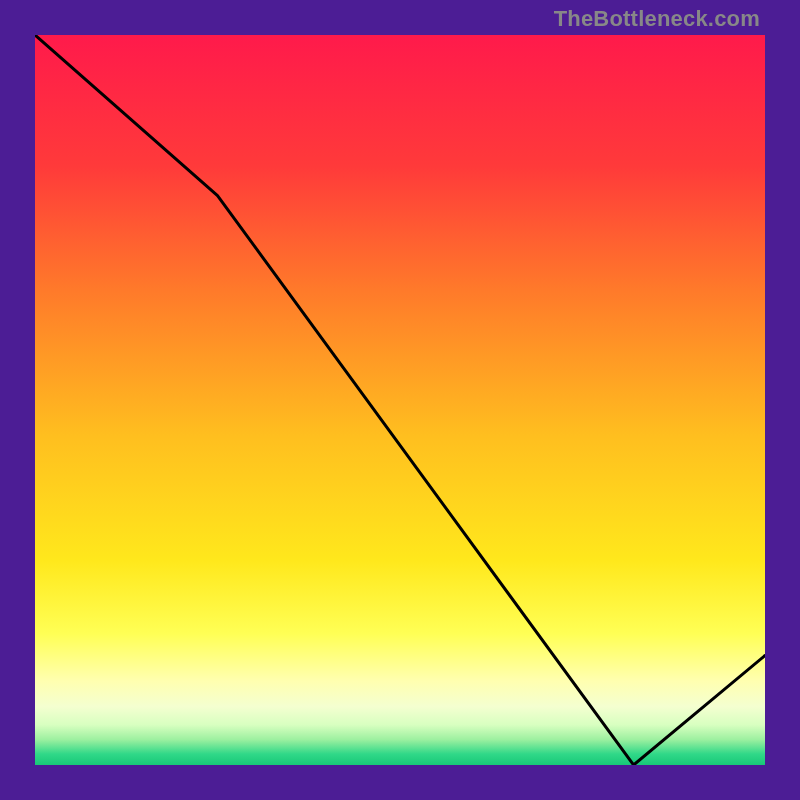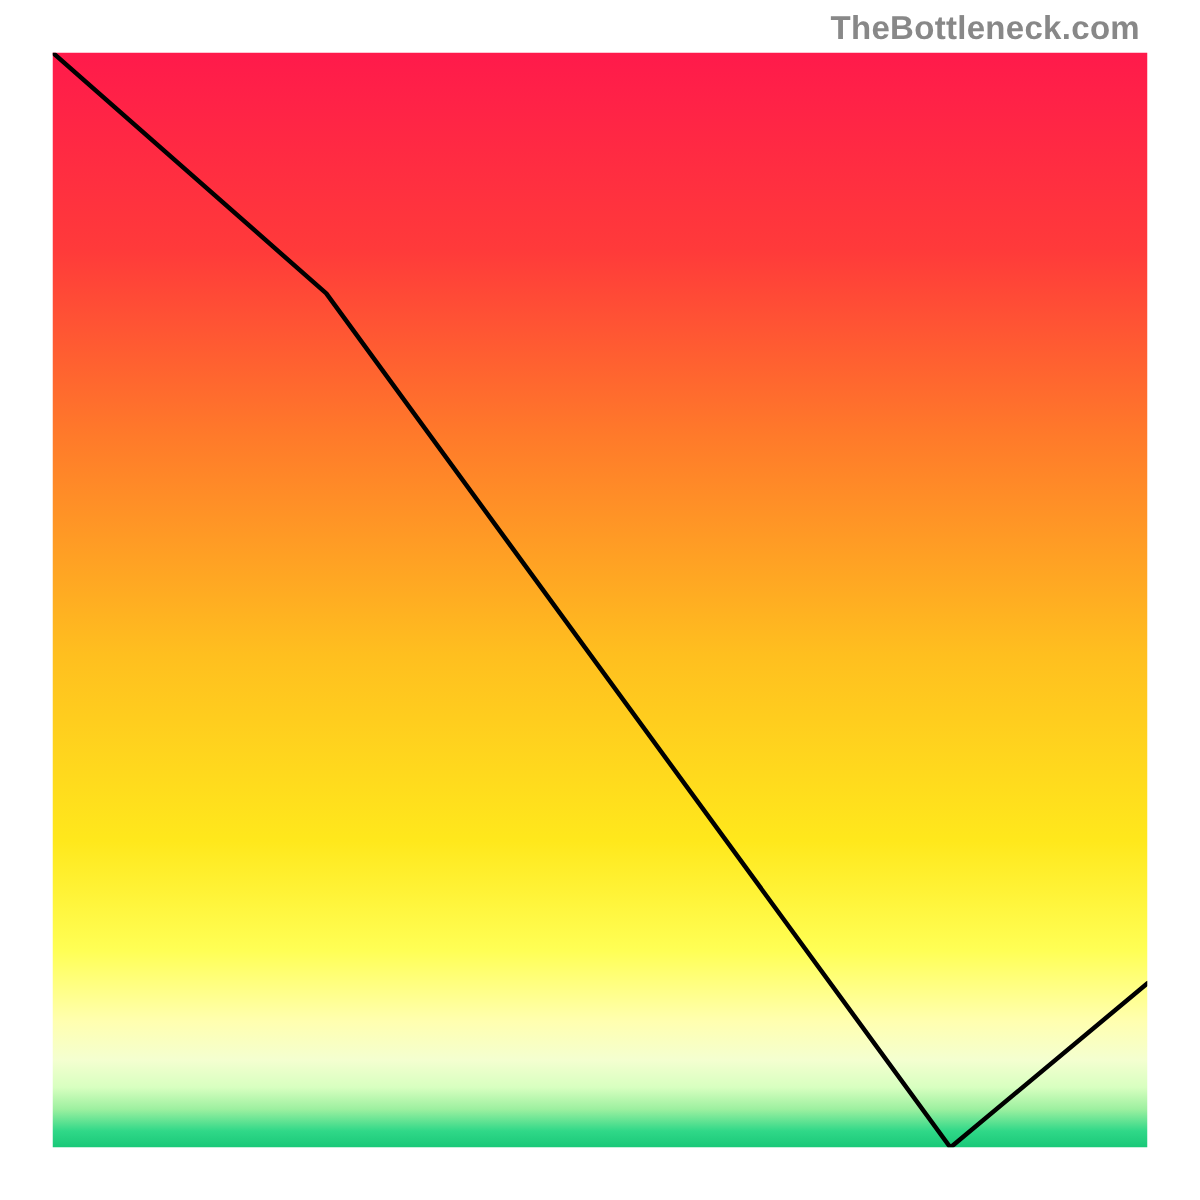--- a/index.html
+++ b/index.html
@@ -10,21 +10,21 @@
     background: #000;
     overflow: hidden;
     font-family: Arial, Helvetica, sans-serif;
   }
   .frame {
     position: absolute;
     left: 0;
     top: 0;
     width: 800px;
     height: 800px;
-    background: #ffffff;
+    background: #4c1d95;
   }
   .plot-area {
     position: absolute;
     left: 35px;
     top: 35px;
     width: 730px;
     height: 730px;
     overflow: hidden;
   }
   .gradient {

